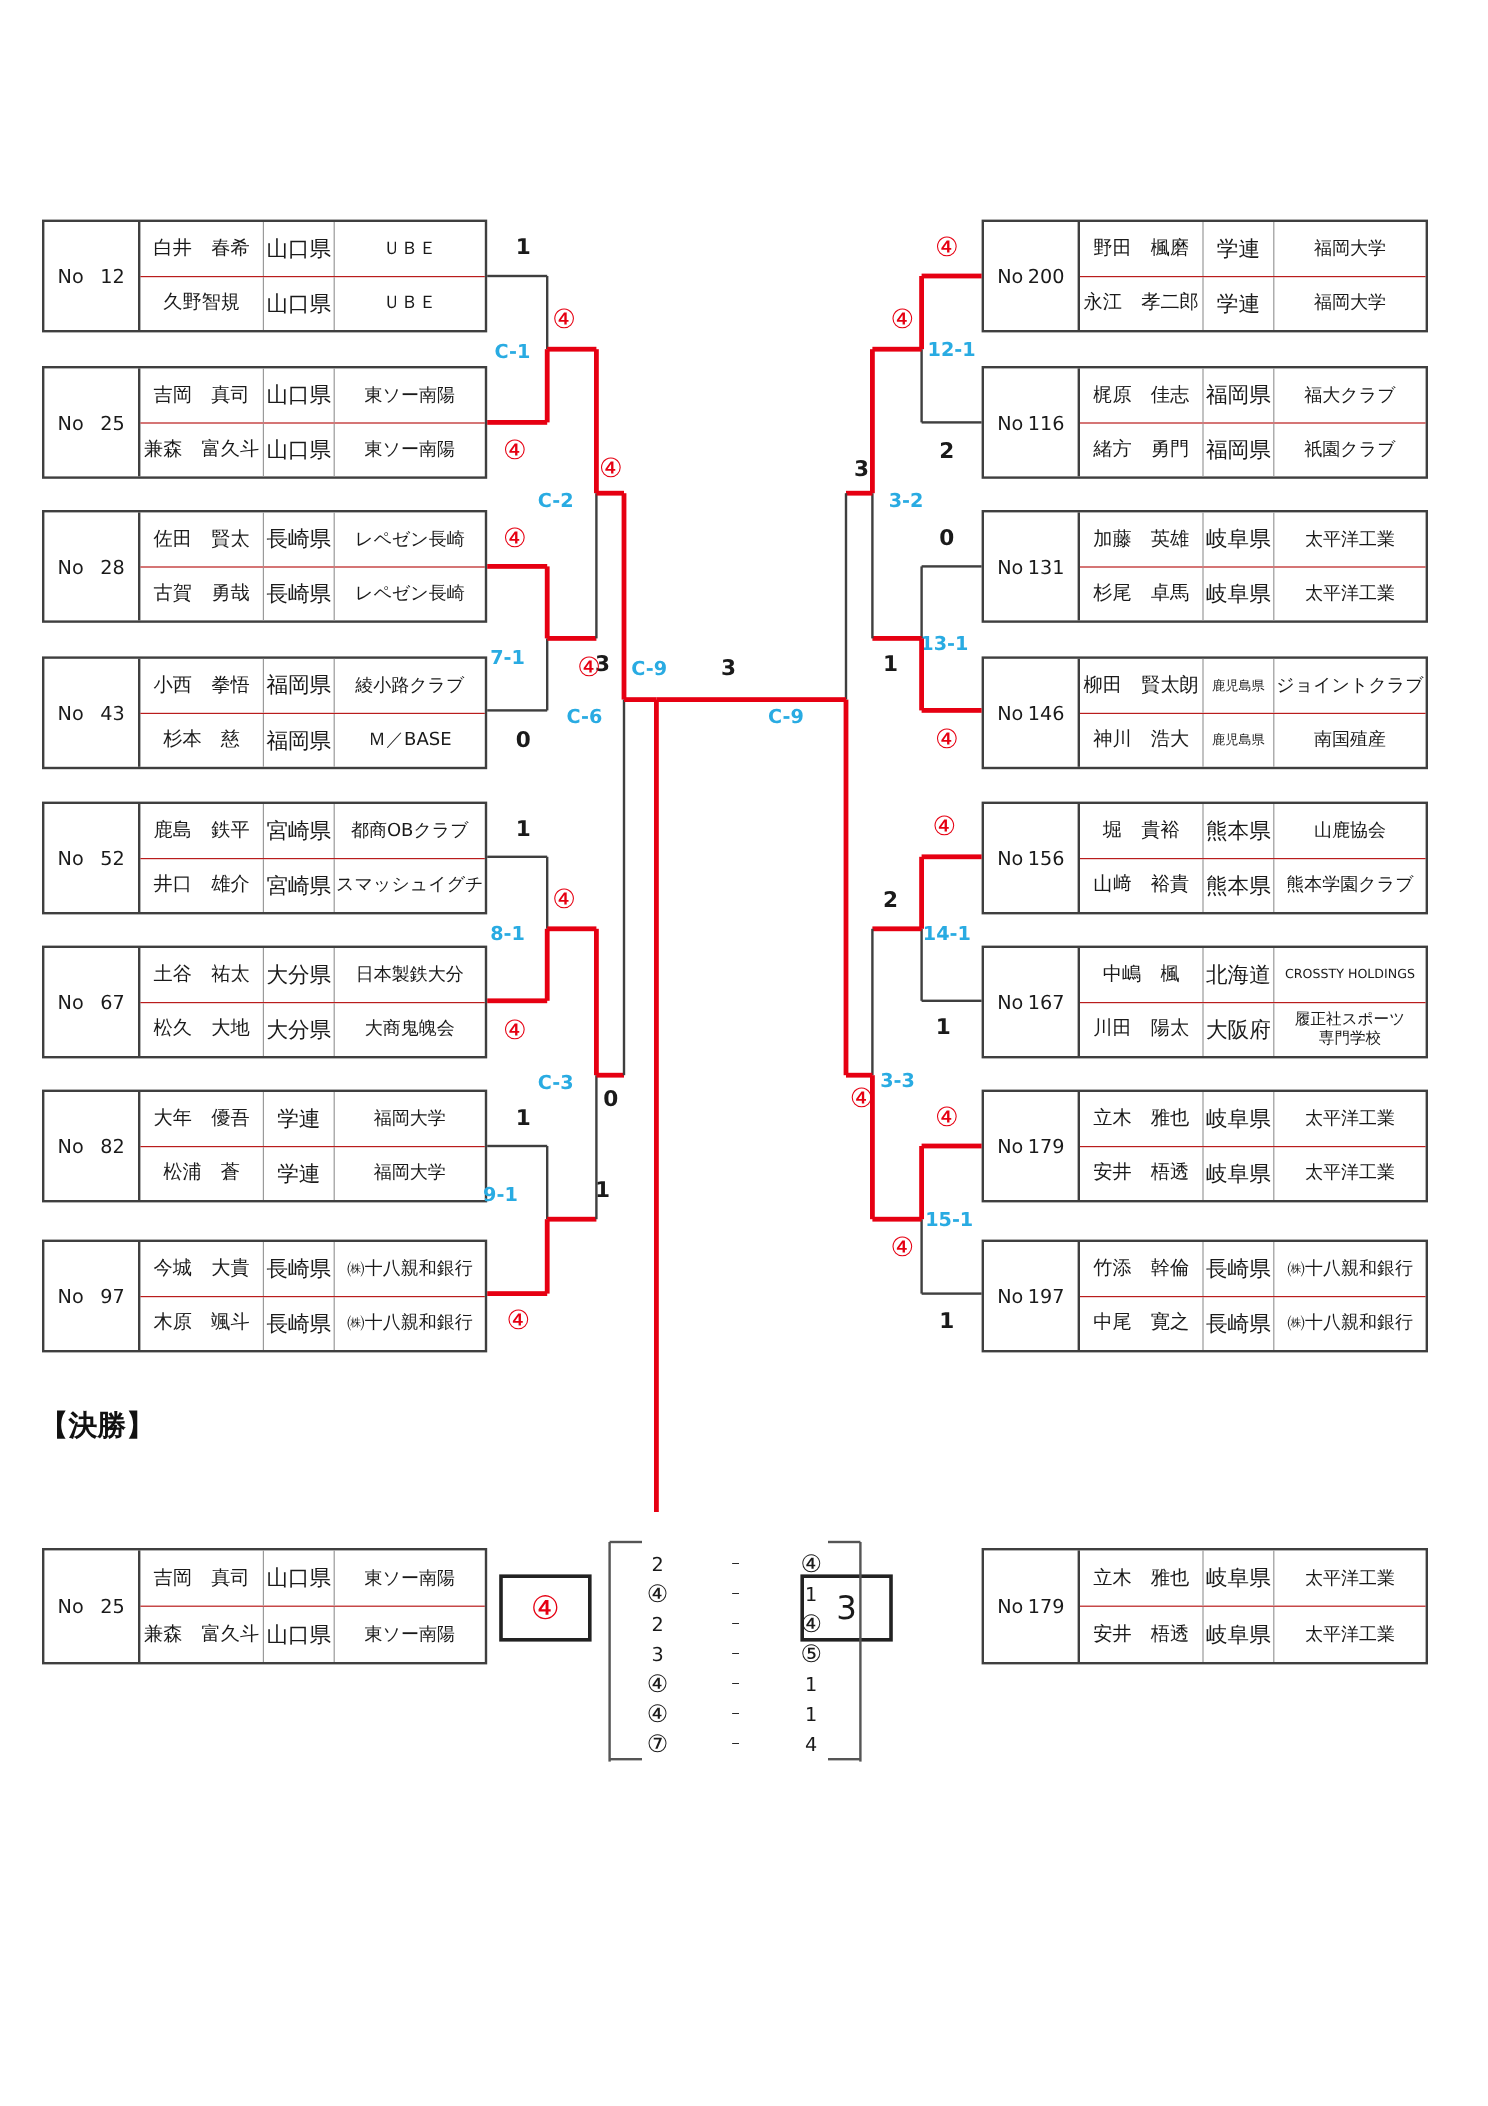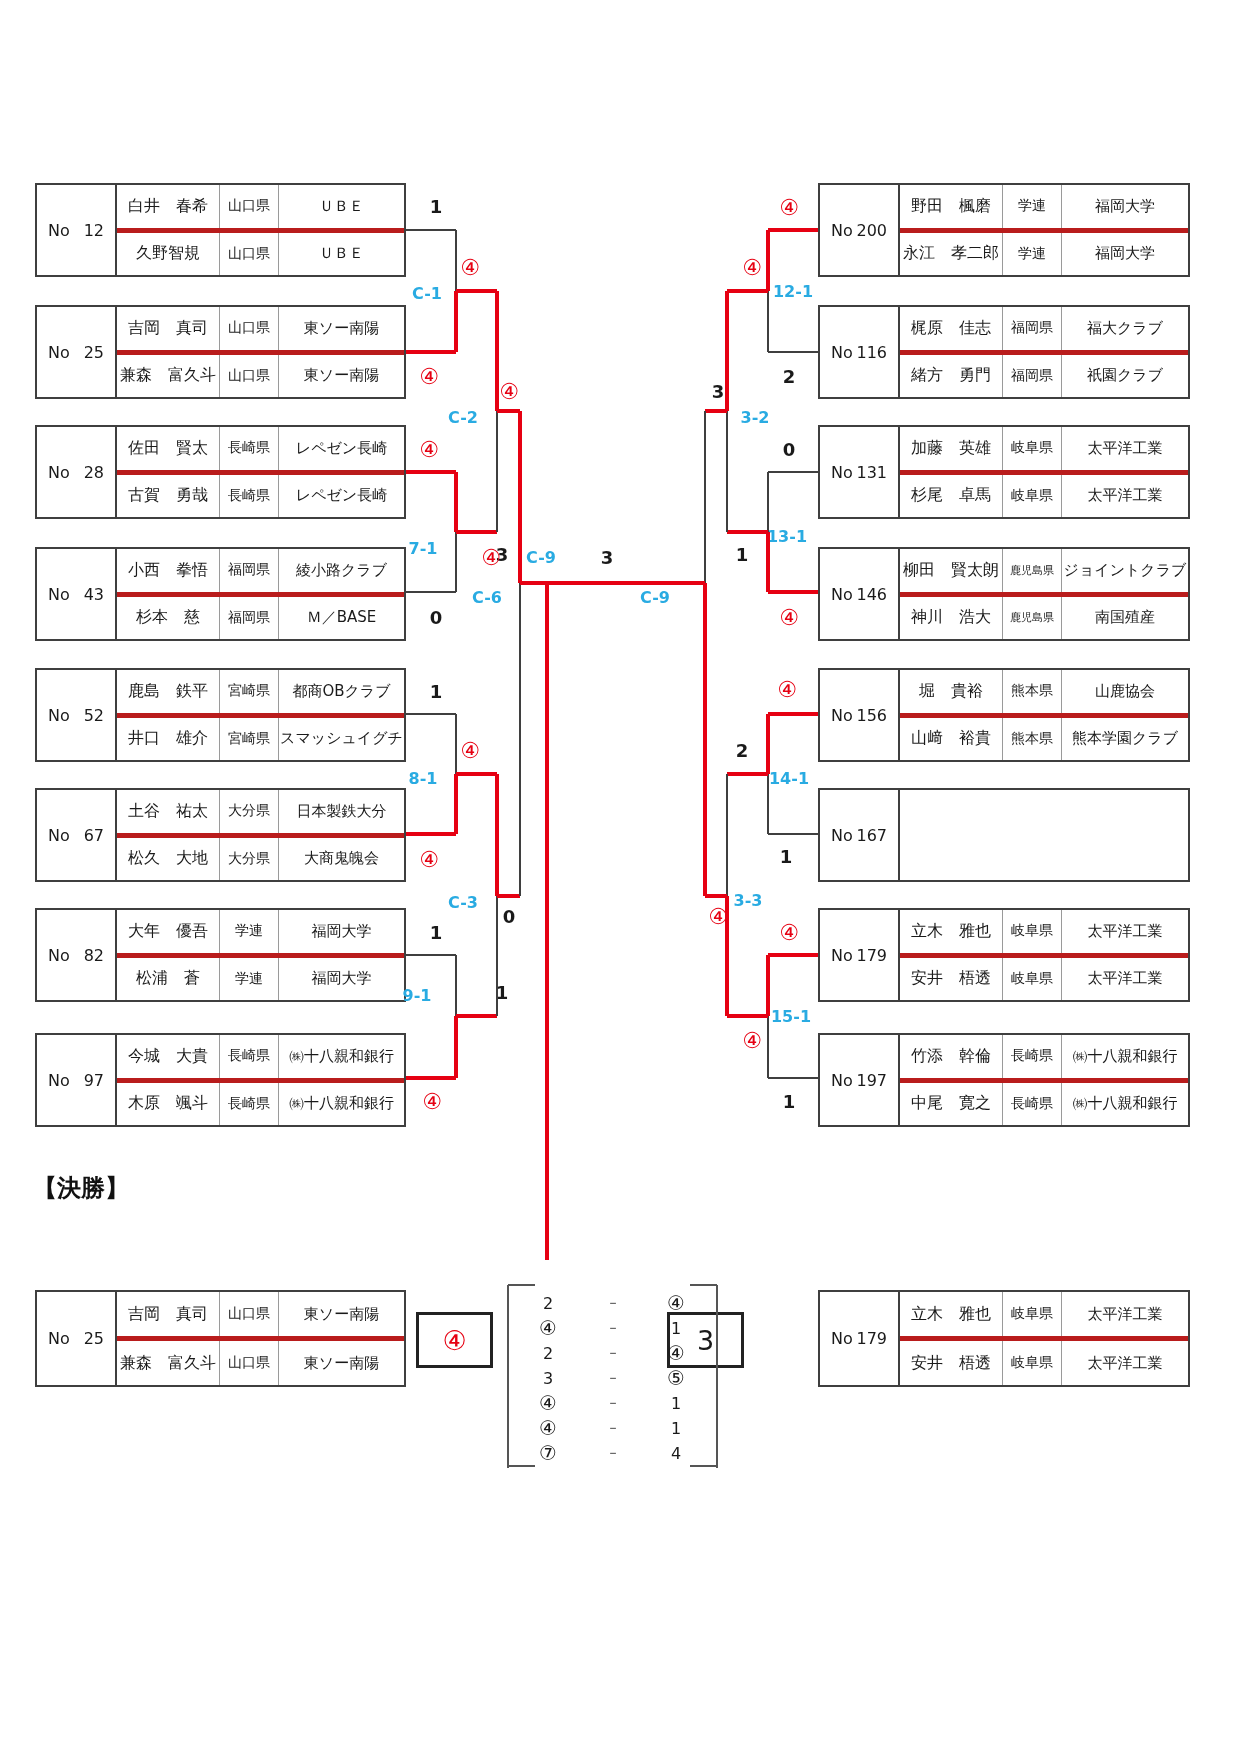--- a/index.html
+++ b/index.html
@@ -5,24 +5,24 @@
   html,body{margin:0;padding:0;background:#fff;}
   #stage{position:relative;width:1240px;height:1755px;background:#fff;
          font-family:"DejaVu Sans","Liberation Sans",sans-serif;color:#1a1a1a;overflow:hidden;}
   .title{position:absolute;left:280px;top:6px;width:520px;text-align:center;
          font-size:27px;letter-spacing:3px;color:#404040;}
   .tbox{position:absolute;display:flex;height:94px;border:2px solid #3f3f3f;background:#fff;box-sizing:border-box;}
   .nocell{width:80px;border-right:2px solid #3f3f3f;display:flex;align-items:center;
           justify-content:space-between;padding:0 11px;font-size:16px;box-sizing:border-box;}
   .rows{flex:1;display:flex;flex-direction:column;}
   .prow{flex:1;display:flex;align-items:stretch;}
-  .prow:first-child{border-bottom:5px solid #b91c1c;justify-content:flex-end;}
+  .prow:first-child{border-bottom:1px solid #b91c1c;justify-content:flex-end;}
   .nm,.pf,.cl{display:flex;align-items:center;justify-content:center;text-align:center;box-sizing:border-box;}
   .nm{width:103px;font-size:16px;border-right:1px solid #9a9a9a;}
-  .pf{width:59px;font-size:14px;border-right:1px solid #9a9a9a;}
+  .pf{width:59px;font-size:18px;border-right:1px solid #9a9a9a;}
   .cl{flex:1;font-size:15px;}
   .sm{font-size:11px !important;}
   .xs{font-size:10.5px !important;}
   .wrap span{display:inline-block;width:104px;line-height:1.2;font-size:13px;}
   .ln{position:absolute;background:#3f3f3f;}
   .ln.red{background:#e60012;}
   .ln.thin{background:#555;}
   .sc{position:absolute;transform:translate(-50%,-50%);font-size:18px;font-weight:600;color:#1a1a1a;white-space:nowrap;}
   .sc.circ{font-size:22px;font-weight:400;}
   .sc.red{color:#e60012;}
@@ -280,20 +280,34 @@
           <span class="pf">熊本県</span>
           <span class="cl">熊本学園クラブ</span>
         </div>
     </div>
   </div>
   <div class="tbox" style="left:818px;top:788px;width:372px">
     <div class="nocell">
         <span>No</span>
         <span>167</span>
       </div>
+    <div class="rows">
+      <div class="prow">
+          <span class="nm">中嶋　楓</span>
+          <span class="pf">北海道</span>
+          <span class="cl xs">CROSSTY HOLDINGS</span>
+        </div>
+      <div class="prow">
+          <span class="nm">川田　陽太</span>
+          <span class="pf">大阪府</span>
+          <span class="cl wrap">
+            <span>履正社スポーツ専門学校</span>
+          </span>
+        </div>
+    </div>
   </div>
   <div class="tbox" style="left:818px;top:908px;width:372px">
     <div class="nocell">
         <span>No</span>
         <span>179</span>
       </div>
     <div class="rows">
       <div class="prow">
           <span class="nm">立木　雅也</span>
           <span class="pf">岐阜県</span>

